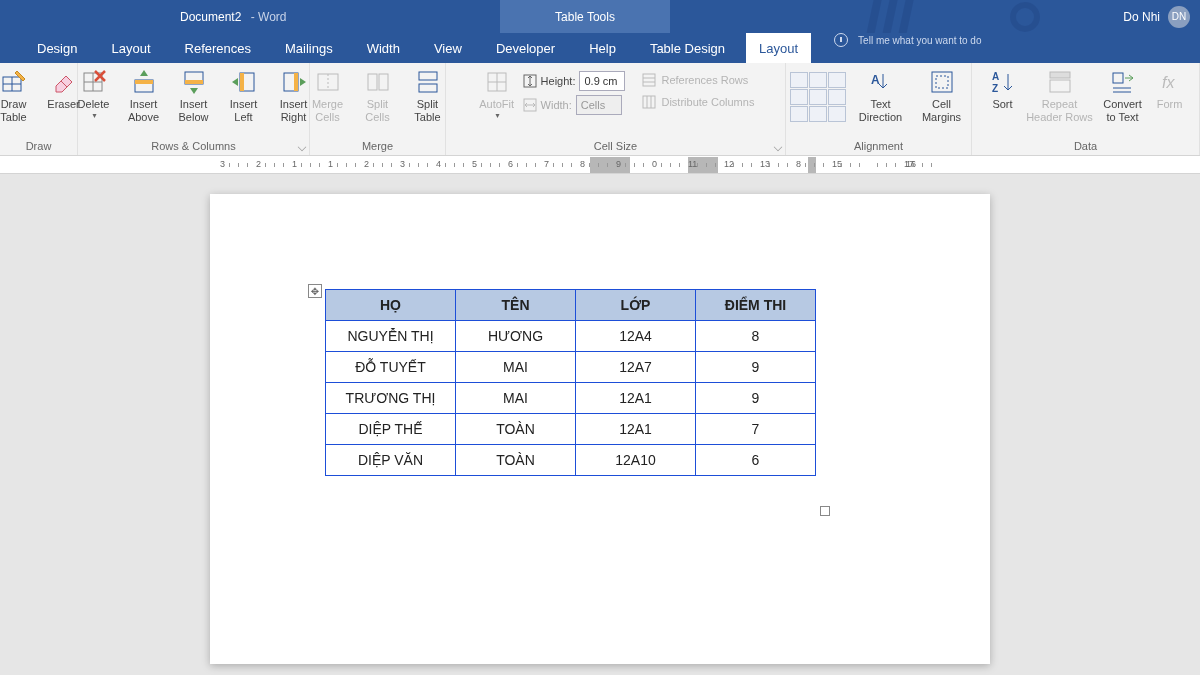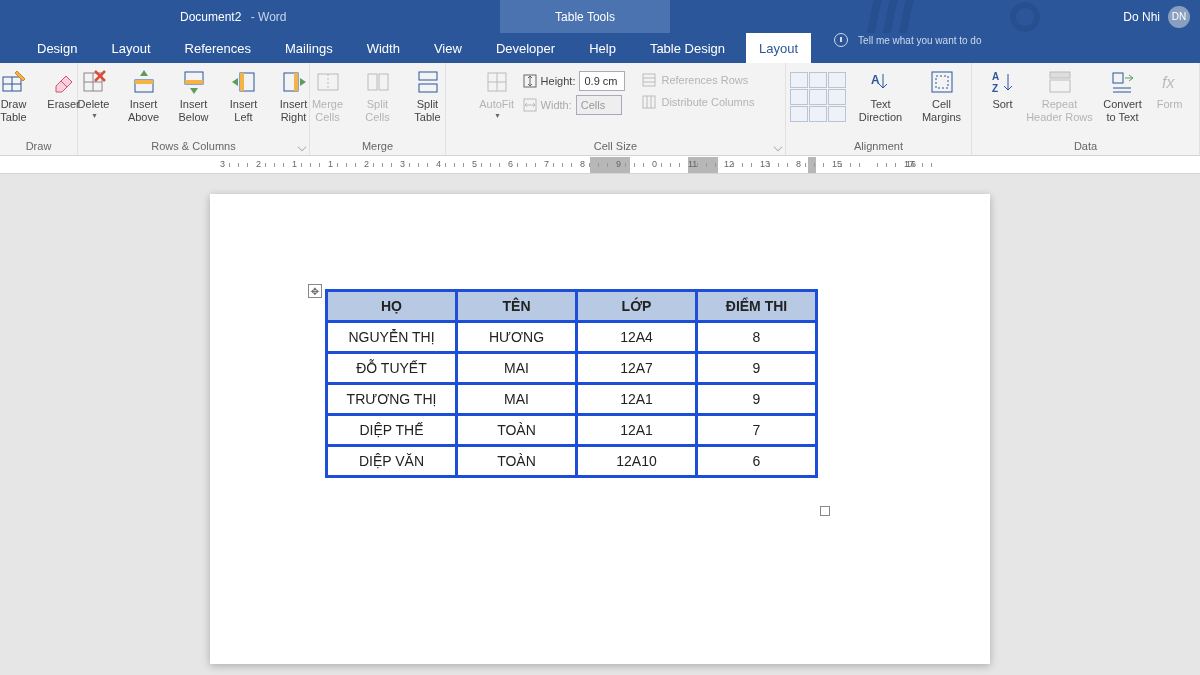--- a/index.html
+++ b/index.html
@@ -90,21 +90,21 @@
     font-size:10px; color:#666;
   }
   .resize-handle{
     position:absolute; right:160px; top:312px; width:10px; height:10px; border:1px solid #888; background:#fff;
   }
   table.doc {
     border-collapse:collapse; margin-left:115px;
     font-family: Arial, sans-serif; font-size:14px; color:#222;
   }
   table.doc th, table.doc td {
-    border:3px solid #1d4ed8; height:31px; text-align:center; vertical-align:middle;
+    border:1px solid #1d4ed8; height:31px; text-align:center; vertical-align:middle;
   }
   table.doc th { background:#b7c9e3; font-weight:bold; }
   .c0{width:130px;} .c1{width:120px;} .c2{width:120px;} .c3{width:120px;}
 </style>
 </head>
 <body>
 
 <div class="titlebar">
   <div class="doc-title">
     <span>Document2</span><span class="app-name"><span> - </span><span>Word</span></span>

